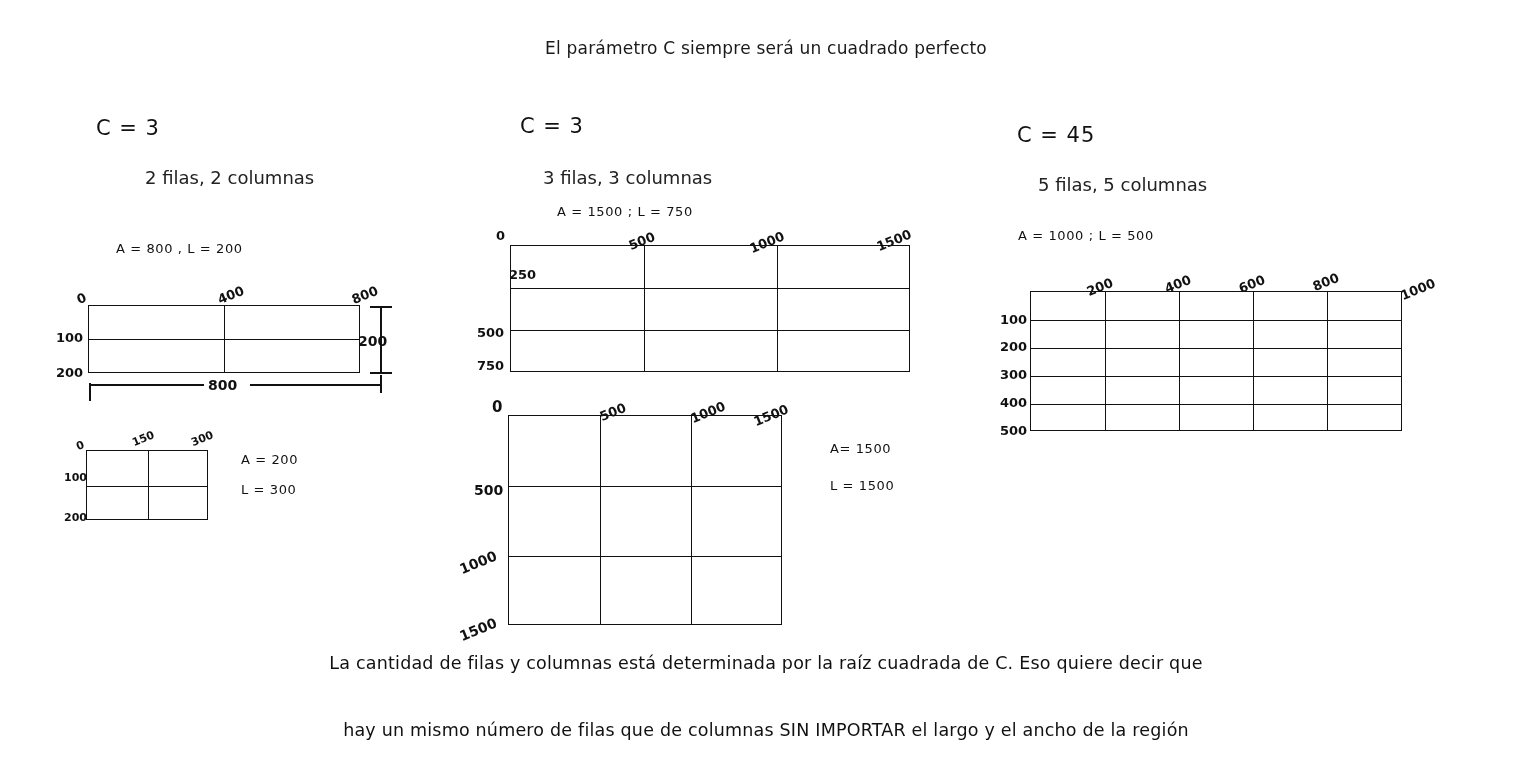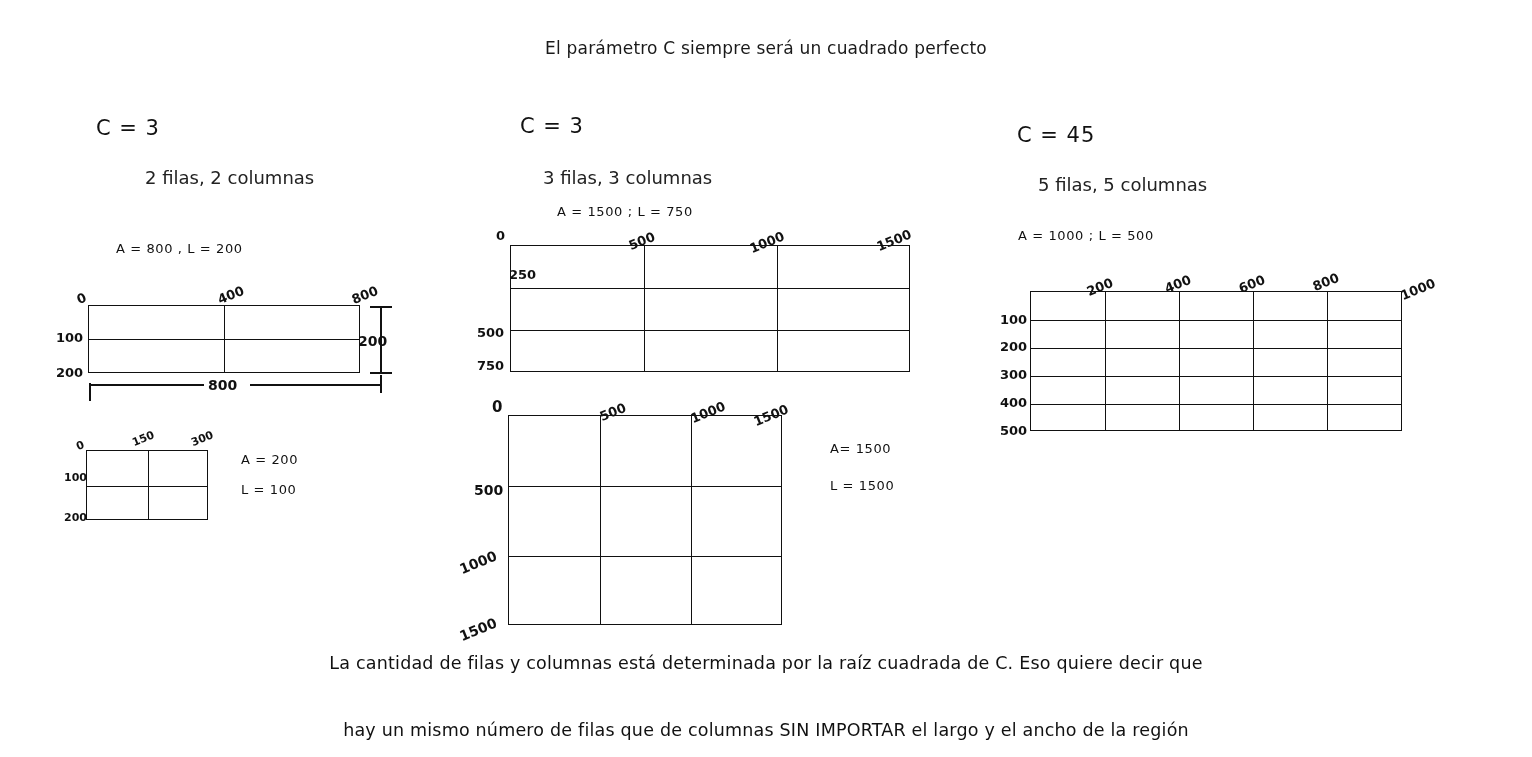--- a/index.html
+++ b/index.html
@@ -138,21 +138,21 @@
   <div class="gl-v" style="left:61px;"></div>
   <div class="gl-h" style="top:35px;"></div>
 </div>
 <div class="abs tick tick-bold tick-rot" style="left:79px; top:440px; font-size:11px;">0</div>
 <div class="abs tick tick-bold tick-rot" style="left:135px; top:436px; font-size:11px;">150</div>
 <div class="abs tick tick-bold tick-rot" style="left:194px; top:436px; font-size:11px;">300</div>
 <div class="abs tick tick-bold" style="left:64px; top:471px; font-size:11px;">100</div>
 <div class="abs tick tick-bold" style="left:64px; top:511px; font-size:11px;">200</div>
 
 <div class="abs eq eq-big" style="left:241px; top:452px;">A = 200</div>
-<div class="abs eq eq-big" style="left:241px; top:482px;">L = 100</div>
+<div class="abs eq eq-big" style="left:241px; top:482px;">L = 300</div>
 
 <div class="abs case-title" style="left:520px; top:114px;">C = 3</div>
 <div class="abs case-sub" style="left:543px; top:167px;">3 filas, 3 columnas</div>
 <div class="abs eq eq-big" style="left:557px; top:204px;">A = 1500 ;  L = 750</div>
 
 <div class="grid" style="left:510px; top:245px; width:400px; height:127px;">
   <div class="gl-v" style="left:133px;"></div>
   <div class="gl-v" style="left:266px;"></div>
   <div class="gl-h" style="top:42px;"></div>
   <div class="gl-h" style="top:84px;"></div>

